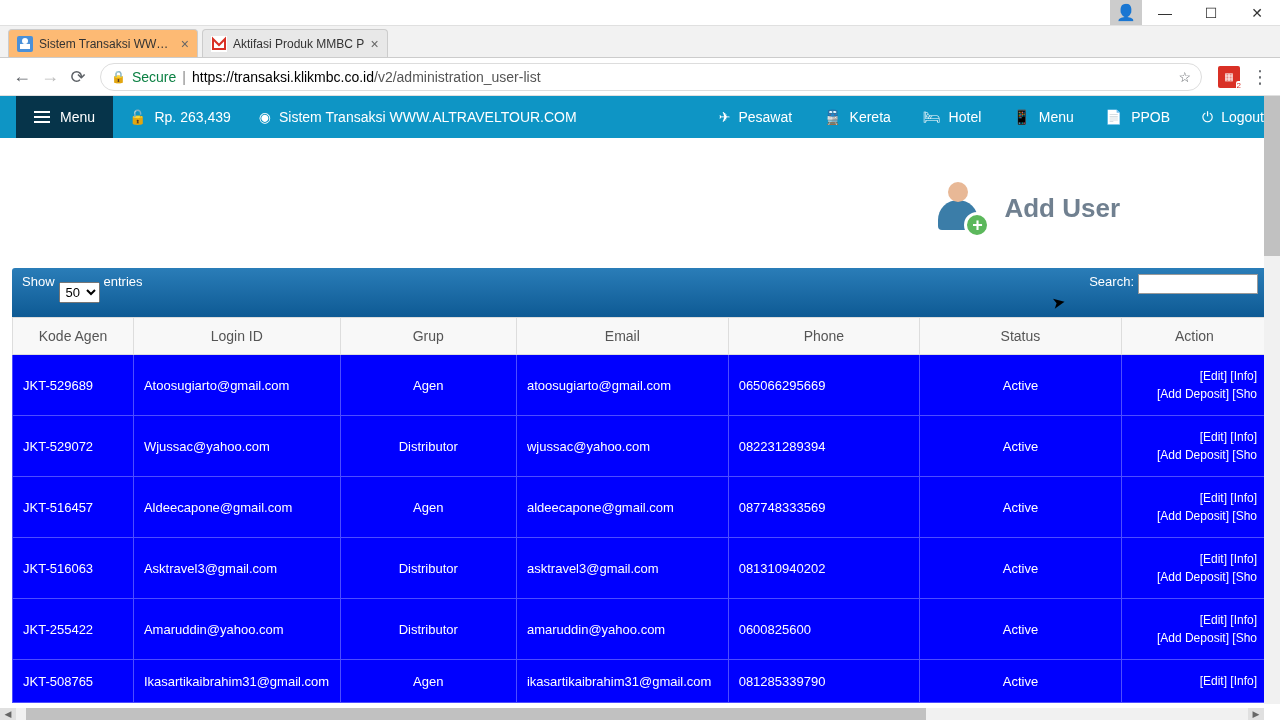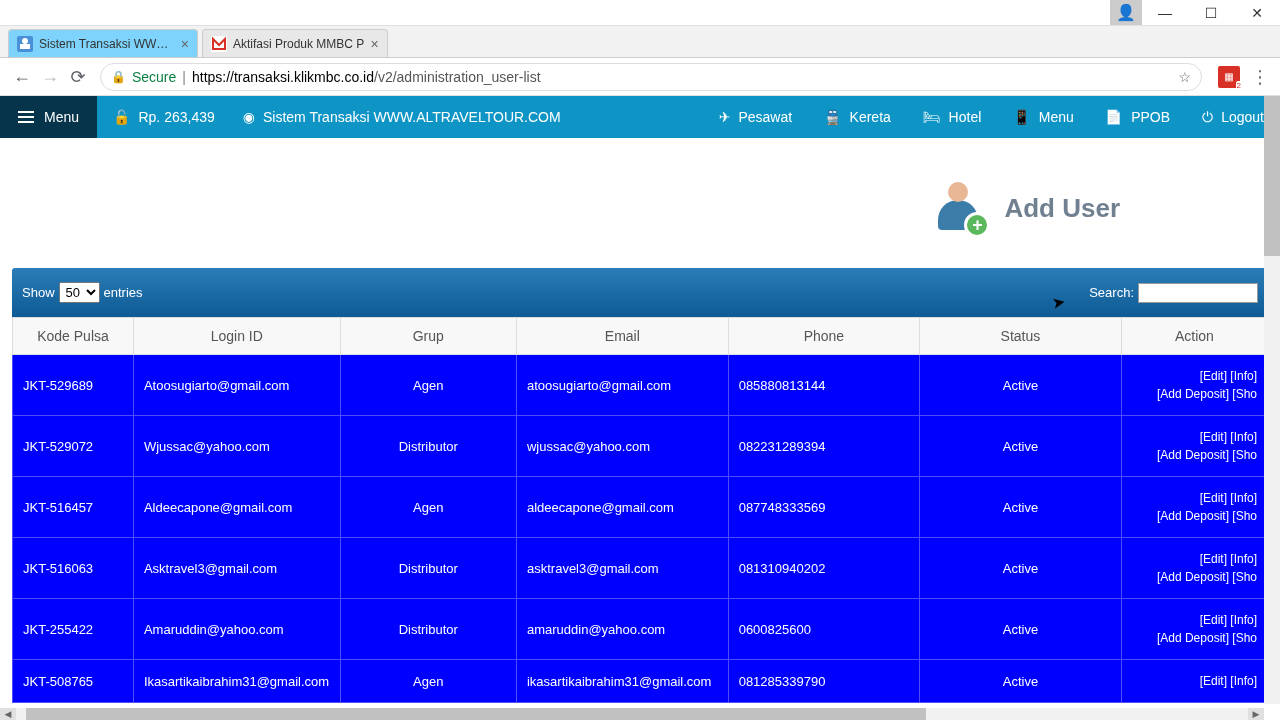--- a/index.html
+++ b/index.html
@@ -4,21 +4,21 @@
 <style>
 * { margin: 0; padding: 0; box-sizing: border-box; font-family: Arial, sans-serif; }
 body { background: #fff; overflow: hidden; width:1280px; height:720px; position:relative;}
 
 
 .titlebar { height: 26px; background:#fff; border-bottom:1px solid #e0e0e0; display:flex; justify-content:flex-end; align-items:stretch;}
 .titlebar .userbox { width:32px; background:#ccc; display:flex; align-items:center; justify-content:center; color:#888;}
 .titlebar .btn { width:46px; display:flex; align-items:center; justify-content:center; color:#333; font-size:14px;}
 
 .tabstrip { height:32px; background:#f2f2f2; display:flex; align-items:flex-end; padding-left:8px; border-bottom:1px solid #ccc;}
-.tab { height:28px; background:#7dd3fc; border:1px solid #ccc; border-bottom:none; border-top-left-radius:4px;
+.tab { height:28px; background:#fdba74; border:1px solid #ccc; border-bottom:none; border-top-left-radius:4px;
   border-top-right-radius:4px; display:flex; align-items:center; padding:0 8px; margin-right:4px;
   font-size:12px; color:#333; max-width:190px; position:relative;}
 .tab.inactive{ background:#e8e8e8;}
 .tab .favicon{ width:16px; height:16px; margin-right:6px; flex-shrink:0; display:flex; align-items:center; justify-content:center;}
 .tab .title{ white-space:nowrap; overflow:hidden; text-overflow:ellipsis; flex:1; min-width:0;}
 .tab .close{ margin-left:6px; color:#666; font-size:14px; flex-shrink:0;}
 
 .addrbar { height:38px; background:#fff; display:flex; align-items:center; padding:0 8px; border-bottom:1px solid #e0e0e0;}
 .navicon { width:28px; height:28px; display:flex; align-items:center; justify-content:center; color:#5f6368; font-size:18px;}
 .navicon.disabled{ color:#bbb;}
@@ -27,38 +27,38 @@
 .secure{ color:#0b8043; margin-right:6px;}
 .divider{ color:#888; margin-right:6px;}
 .url{ color:#555;}
 .url .host{ color:#000;}
 .star{ color:#5f6368; margin-left:6px;}
 .ext { width:22px; height:22px; background:#d93025; color:#fff; font-size:10px; display:flex; align-items:center; justify-content:center; border-radius:2px; margin-left:8px; position:relative;}
 .menu3{ color:#5f6368; font-size:18px; margin-left:8px; width:24px; text-align:center;}
 
 
 .page { position:relative; height:624px; overflow:hidden;}
-.topnav { height:42px; background:#0e95c5; color:#fff; display:flex; align-items:center; font-size:14px;}
+.topnav { height:42px; background:#0e95c5; color:#fff; display:flex; align-items:center; font-size:14px;padding-left:16px;}
 .menubtn { background:#06344a; height:42px; display:flex; align-items:center; padding:0 18px; gap:10px;}
 .hamburger{ display:flex; flex-direction:column; gap:3px;}
 .hamburger span{ width:16px; height:2px; background:#fff;}
 .navitem{ display:flex; align-items:center; gap:8px; padding:0 16px; height:42px;}
 .navspacer{ flex:1;}
 .brand{ display:flex; align-items:center; gap:8px; padding:0 12px;}
 
 .content{ padding:0; overflow-y:auto; height:582px;}
 .adduser{ display:flex; align-items:center; justify-content:flex-end; padding:40px 160px 30px 0; gap:14px;}
 .adduser-icon{ width:60px; height:60px; position:relative;}
 .adduser-icon .head{ width:20px; height:20px; background:#e8b896; border-radius:50%; position:absolute; top:4px; left:18px;}
 .adduser-icon .body{ width:40px; height:30px; background:#3b7da8; border-radius:20px 20px 4px 4px; position:absolute; top:22px; left:8px;}
 .adduser-icon .plus{ width:26px; height:26px; background:#5cb85c; border:3px solid #fff; border-radius:50%; position:absolute; bottom:0; right:0; color:#fff; display:flex; align-items:center; justify-content:center; font-size:18px; font-weight:bold;}
 .adduser-label{ font-size:26px; font-weight:bold; color:#708090;}
 
 .tablewrap{ margin:0 12px;}
-.tablectrl{ background: linear-gradient(#2a7db8, #0e5a94); color:#fff; padding:6px 10px; display:flex; align-items:center; font-size:13px; border-top-left-radius:3px; border-top-right-radius:3px;}
+.tablectrl{ background: linear-gradient(#2a7db8, #0e5a94); color:#fff; padding:6px 10px; display:flex; font-size:13px; border-top-left-radius:3px; border-top-right-radius:3px;}
 .tablectrl select{ margin:8px 4px; font-size:13px; padding:1px 2px;}
 .tablectrl .srch{ margin-left:auto;}
 .tablectrl input{ width:120px; height:20px; margin-left:4px; border:1px solid #999;}
 
 table.data{ width:100%; border-collapse:collapse; table-layout:fixed;}
 table.data th{ background:#f8f8f8; color:#555; font-weight:normal; font-size:14px; padding:10px 8px; border:1px solid #ddd; text-align:center;}
 table.data td{ background:#0000ff; color:#fff; font-size:13px; padding:12px 10px; border:1px solid #4d4dff; vertical-align:middle;}
 table.data td.center{ text-align:center;}
 table.data td.actions{ text-align:right; font-size:12px; line-height:1.5;}
 table.data td.actions span{ white-space:nowrap;}
@@ -196,36 +196,36 @@
           <col class="col-kode">
             <col class="col-login">
             <col class="col-grup">
           <col class="col-email">
             <col class="col-phone">
             <col class="col-status">
             <col class="col-action">
         </colgroup>
         <thead>
           <tr>
-            <th>Kode Pulsa</th>
+            <th>Kode Agen</th>
             <th>Login ID</th>
             <th>Grup</th>
             <th>Email</th>
             <th>Phone</th>
             <th>Status</th>
             <th>Action</th>
           </tr>
         </thead>
         <tbody id="tbody">
             <tr>
               <td>JKT-529689</td>
               <td>Atoosugiarto@gmail.com</td>
               <td class="center">Agen</td>
               <td>atoosugiarto@gmail.com</td>
-              <td>085880813144</td>
+              <td>065066295669</td>
               <td class="center">Active</td>
               <td class="actions"><span>[Edit] [Info]</span><br><span>[Add Deposit] [Sho</span></td>
             </tr>
             <tr>
               <td>JKT-529072</td>
               <td>Wjussac@yahoo.com</td>
               <td class="center">Distributor</td>
               <td>wjussac@yahoo.com</td>
               <td>082231289394</td>
               <td class="center">Active</td>

